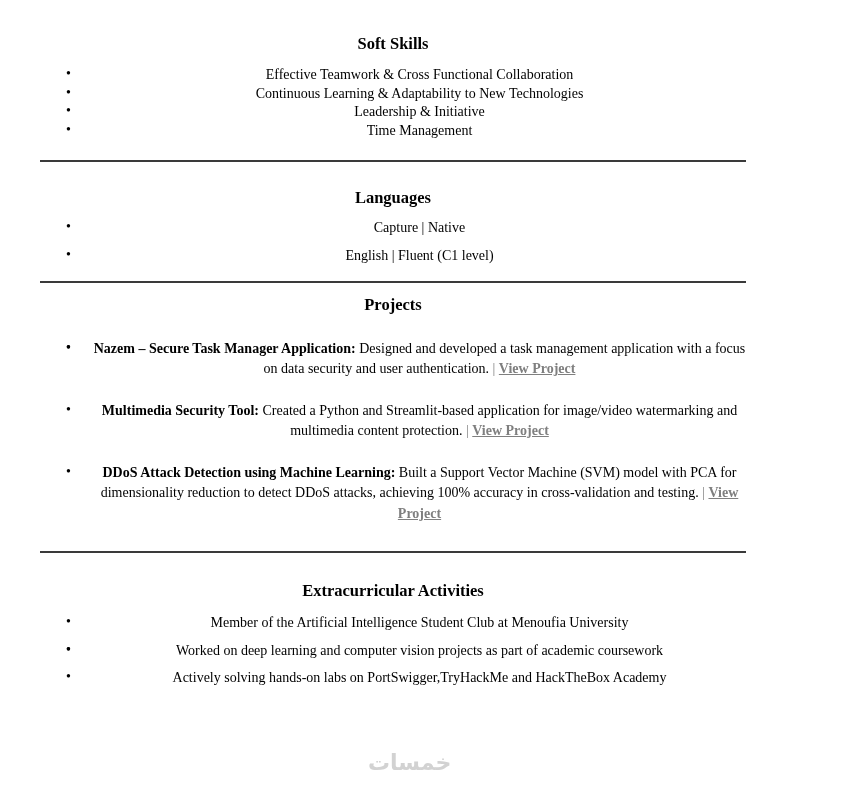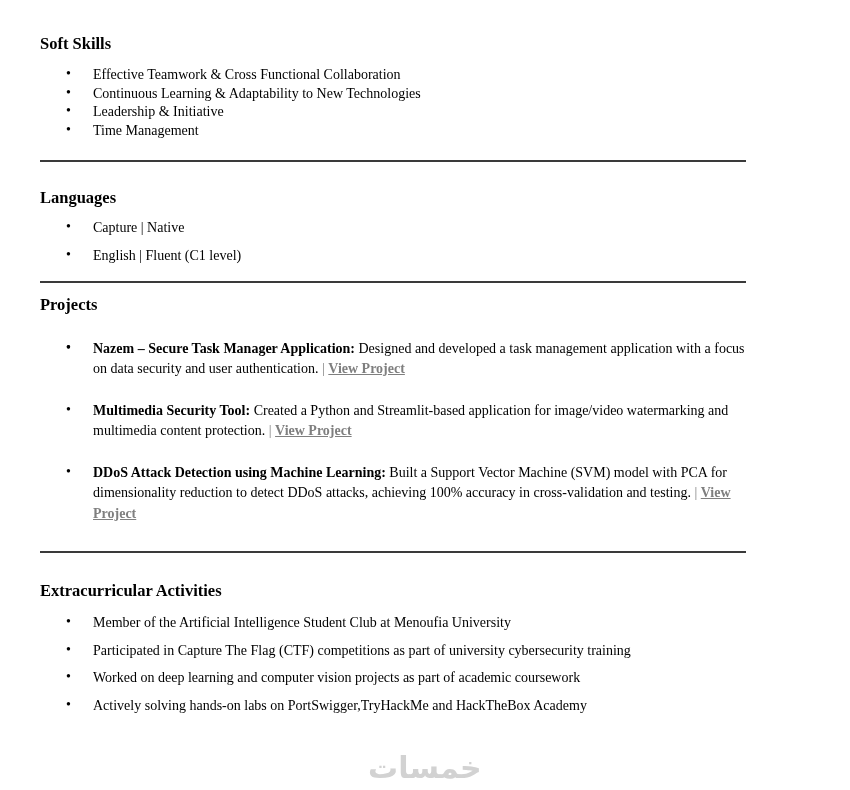--- a/index.html
+++ b/index.html
@@ -10,20 +10,21 @@
   .page {
     position: relative;
     width: 850px;
     height: 790px;
     overflow: hidden;
     box-sizing: border-box;
     background: #ffffff;
     padding: 34px 104px 0 40px;
     font-family: "Liberation Serif", "DejaVu Serif", serif;
     color: var(--text, #000000);
+    text-align: center;
   }
   .heading {
     font-size: 16.5px;
     line-height: 19px;
     font-weight: bold;
     margin: 0;
   }
   .sec-languages .heading { margin-top: 26px; }
   .sec-projects .heading { margin-top: 12px; }
   .sec-extra .heading { margin-top: 28px; }
@@ -74,21 +75,21 @@
     font-weight: bold;
     text-decoration: underline;
     cursor: pointer;
   }
 
   .watermark {
     position: absolute;
     left: 368px;
     top: 750px;
     font-family: "DejaVu Sans", sans-serif;
-    font-size: 30px;
+    font-size: 22px;
     font-weight: bold;
     letter-spacing: 2px;
     color: var(--watermark, #d2d2d2);
   }
 </style>
 </head>
 <body>
 
 <div class="page">
 
@@ -166,21 +167,20 @@
 
   <section class="sec-extra">
     <h2 class="heading">Extracurricular Activities</h2>
     <ul class="list extra">
       <li>
         <span class="bullet">•</span>
         <span>Member of the Artificial Intelligence Student Club at Menoufia University</span>
       </li>
       <li>
         <span class="bullet">•</span>
-        <span>Participated in Capture The Flag (CTF) competitions as part of university cybersecurity training</span>
       </li>
       <li>
         <span class="bullet">•</span>
         <span>Worked on deep learning and computer vision projects as part of academic coursework</span>
       </li>
       <li>
         <span class="bullet">•</span>
         <span>Actively solving hands-on labs on PortSwigger,TryHackMe and HackTheBox Academy</span>
       </li>
     </ul>

